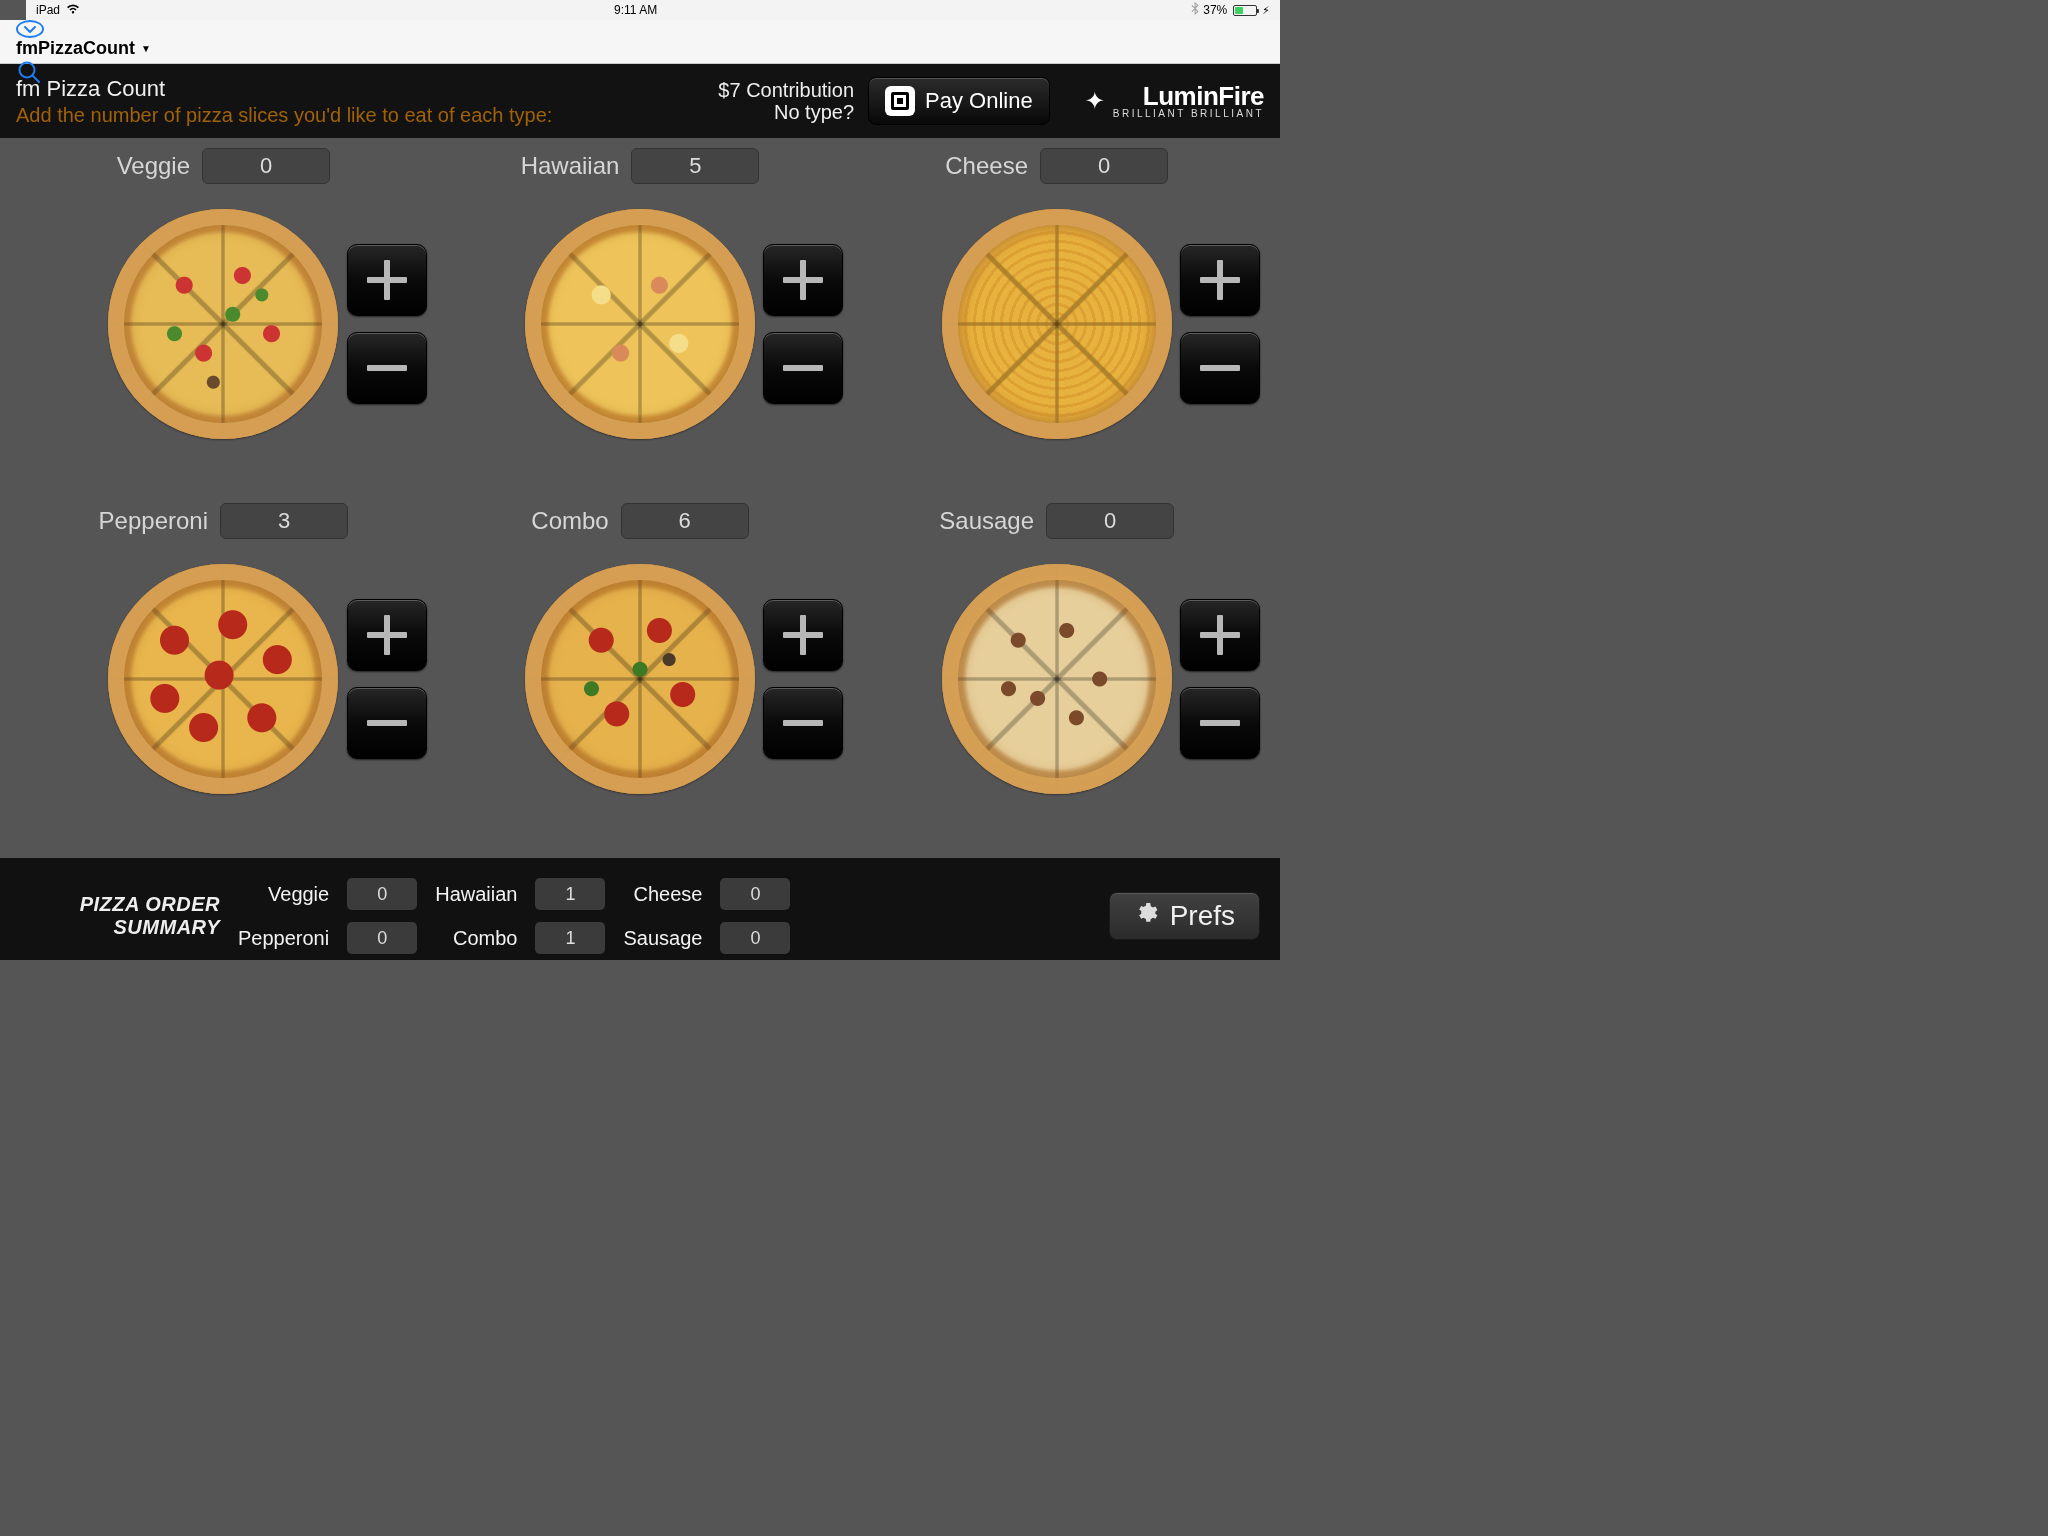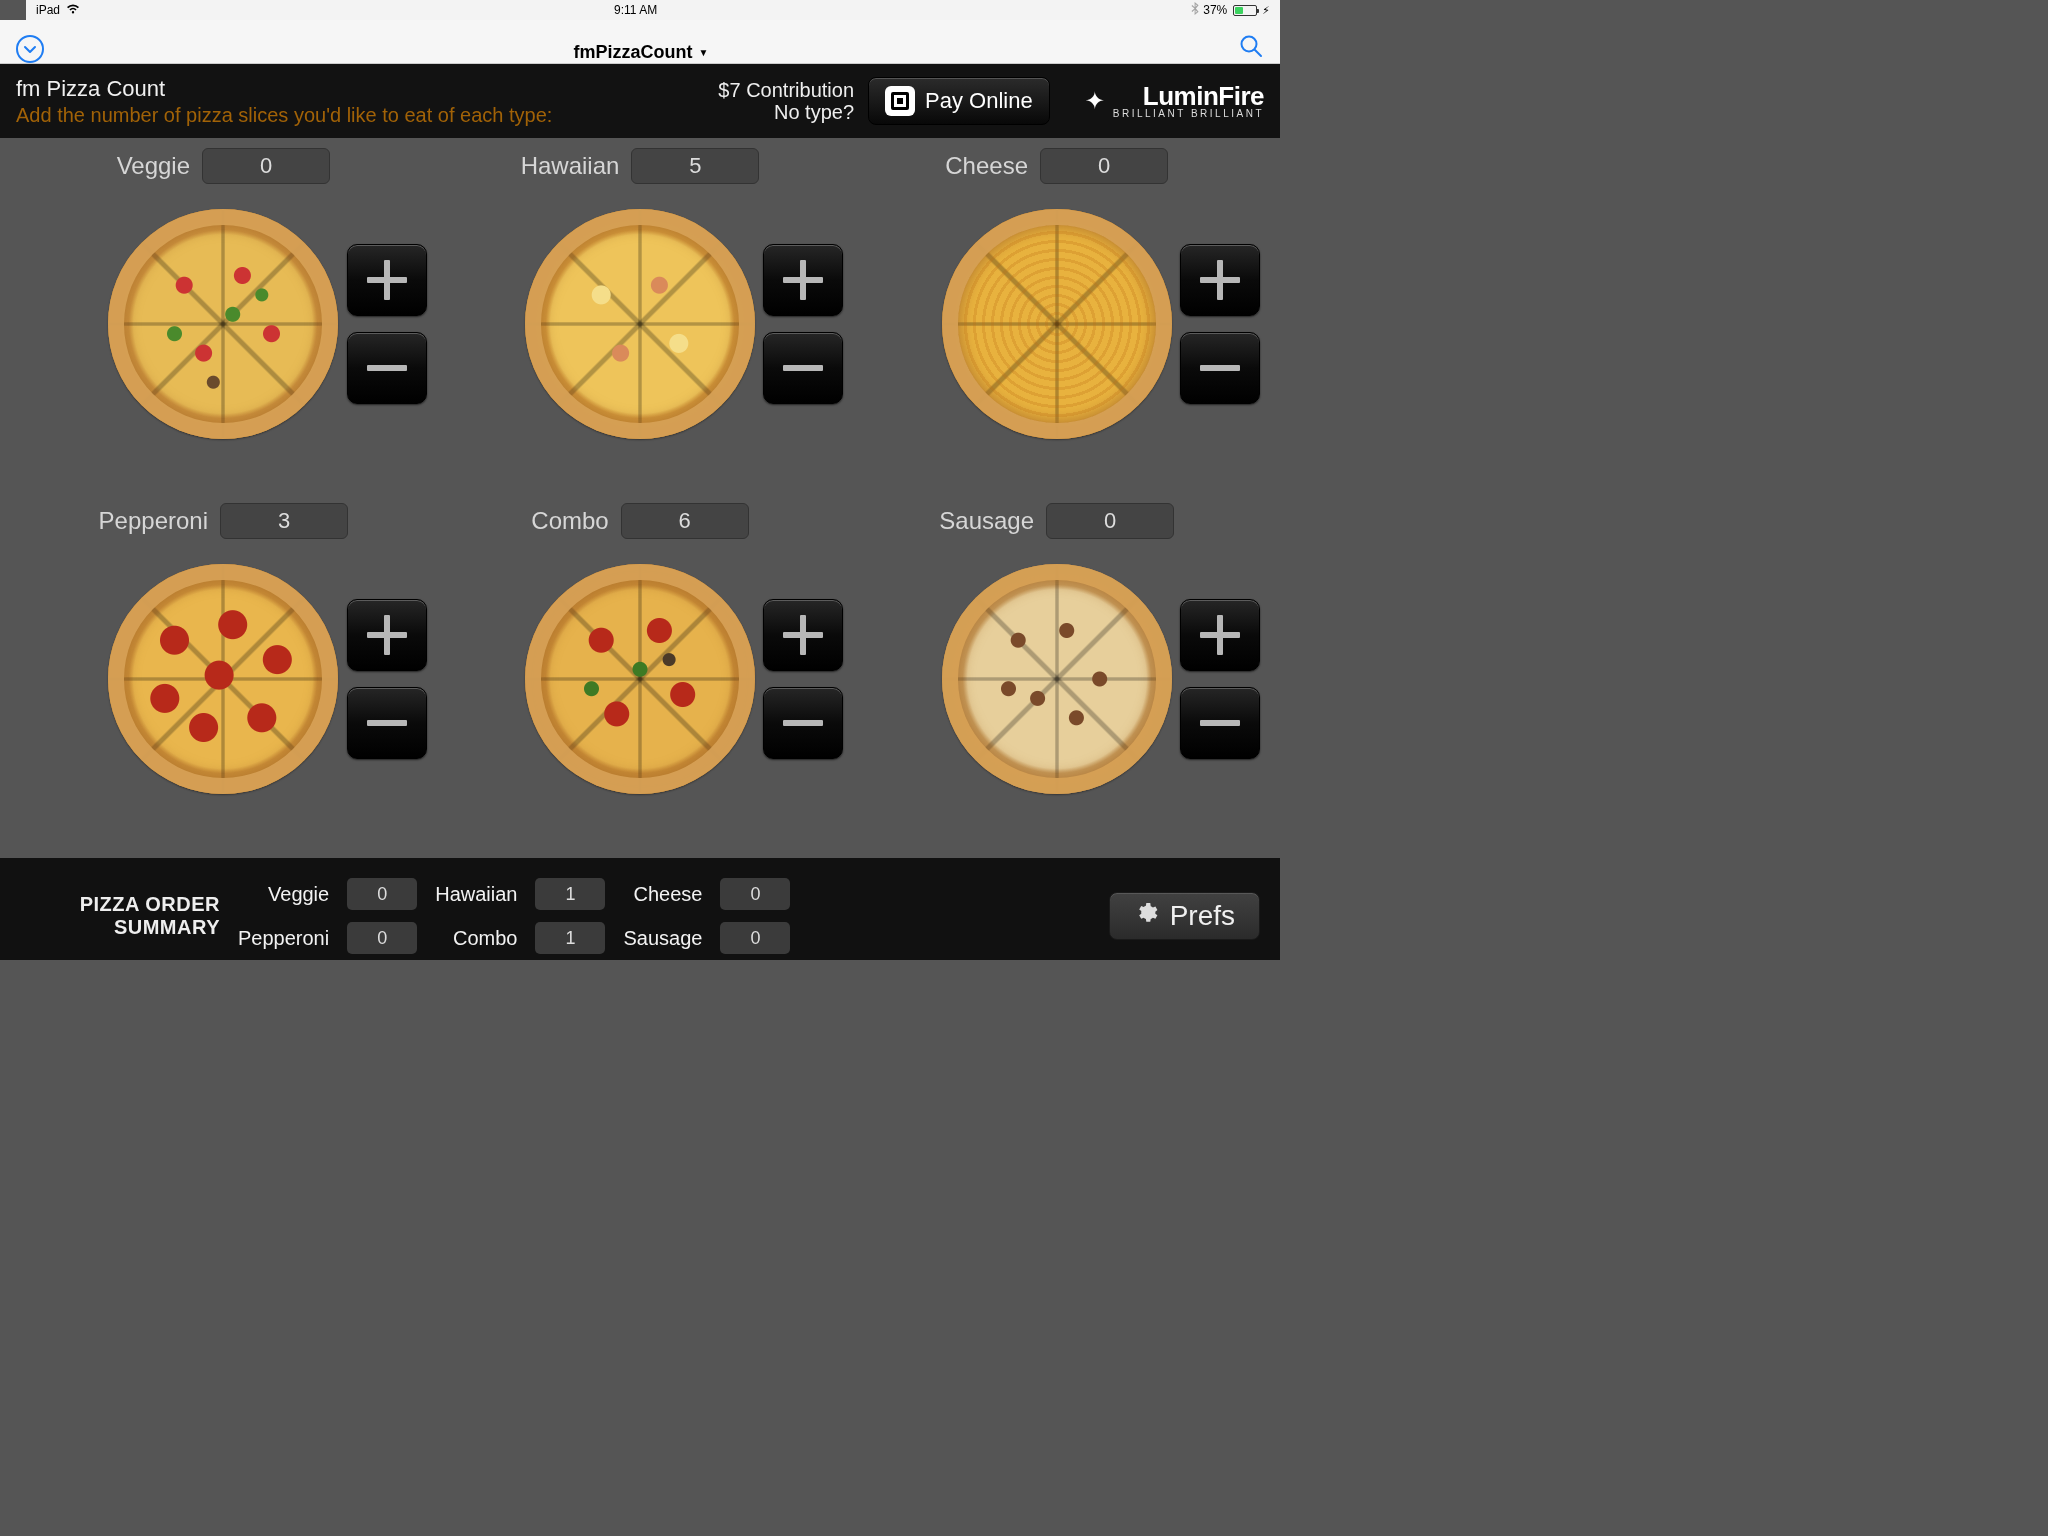--- a/index.html
+++ b/index.html
@@ -52,23 +52,24 @@
     border-radius: 1px;
   }
   .bolt { font-size: 11px; margin-left: 1px; }
 
   
   .nav-bar {
     height: 44px;
     background: #f6f6f6;
     border-bottom: 1px solid #ccc;
     display: flex;
-    align-items: flex-end;
+    align-items: flex-start;
     justify-content: space-between;
     padding: 0 16px;
+    flex-direction: column;
   }
   .nav-btn {
     width: 28px; height: 28px;
     border: 2px solid #1f7df3;
     border-radius: 50%;
     display: flex; align-items: center; justify-content: center;
     color: #1f7df3;
   }
   .nav-title {
     font-size: 18px;
@@ -292,20 +293,21 @@
     padding: 14px 20px 0;
   }
   .summary-title {
     width: 200px;
     text-align: right;
     font-size: 20px;
     font-weight: 700;
     letter-spacing: 0.5px;
     line-height: 1.15;
     margin-right: 18px;
+    font-style: italic;
   }
   .summary-grid {
     display: grid;
     grid-template-columns: repeat(3, auto 70px);
     grid-template-rows: repeat(2, 34px);
     column-gap: 18px;
     row-gap: 10px;
     align-items: center;
   }
   .s-label { font-size: 20px; font-weight: 300; color: #f2f2f2; text-align: right; }

